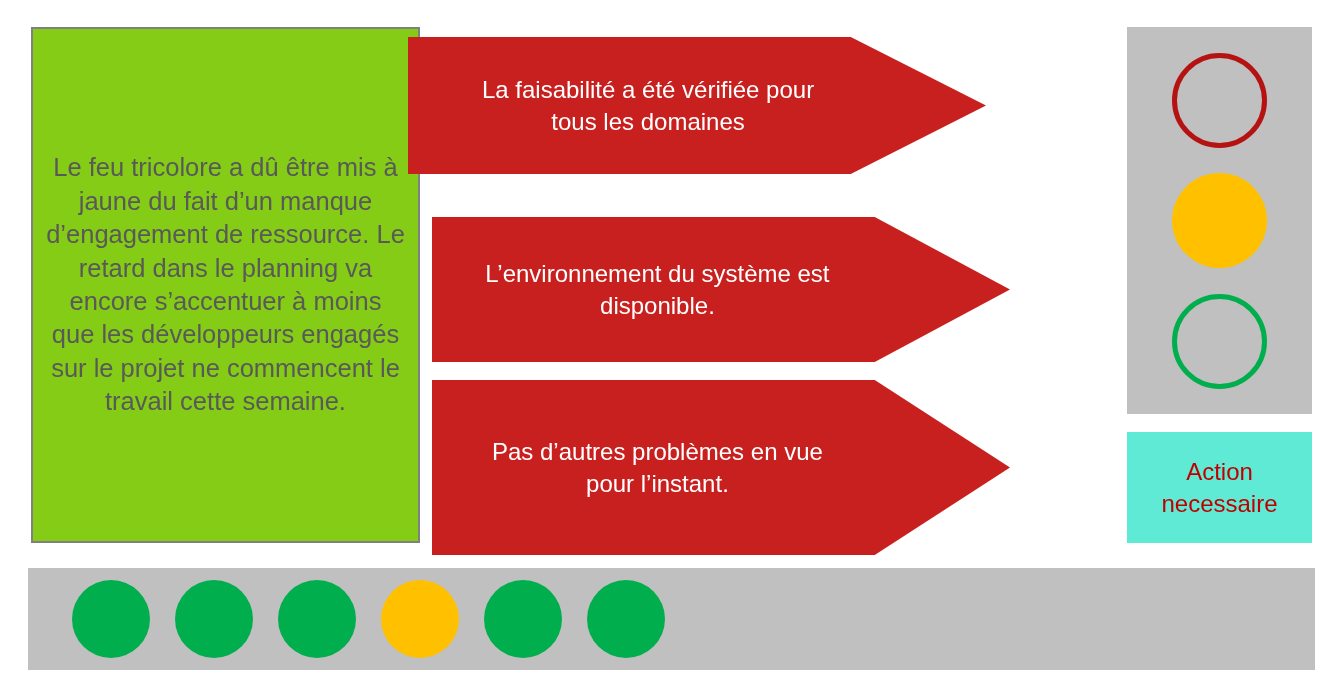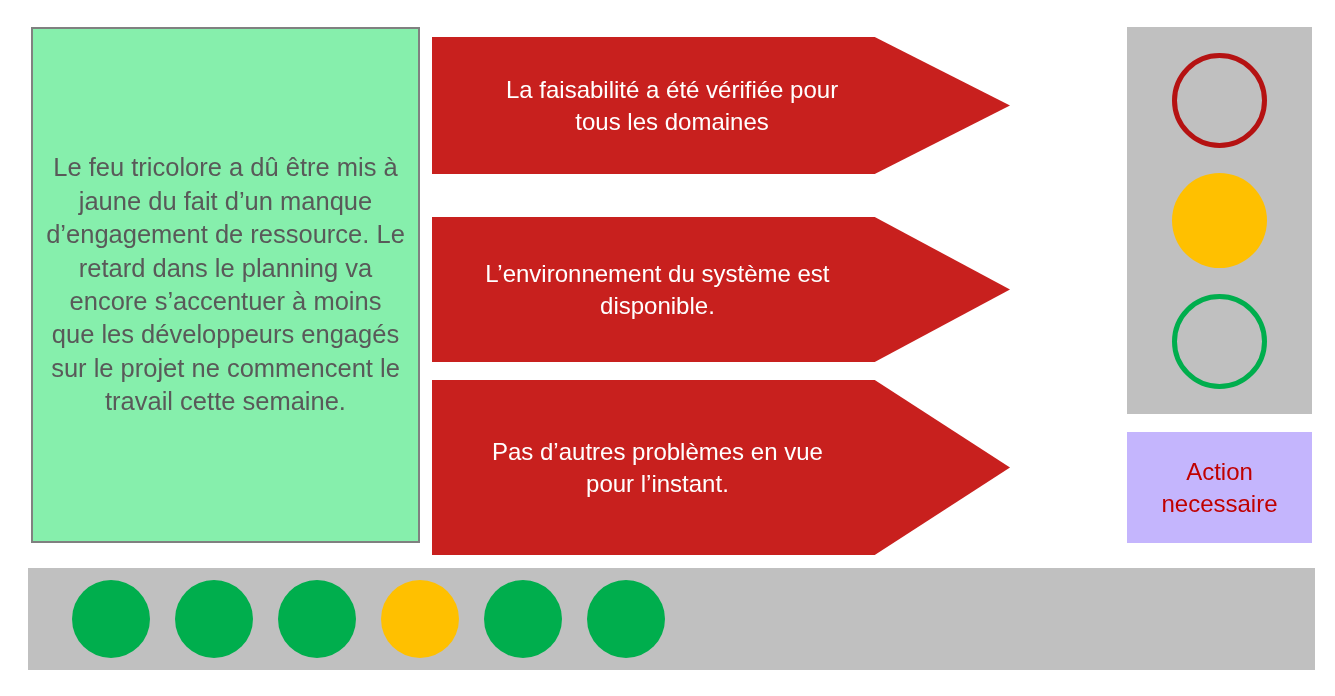--- a/index.html
+++ b/index.html
@@ -16,21 +16,21 @@
   }
 
   
   #commentary-box {
     position: absolute;
     left: 31px;
     top: 27px;
     width: 389px;
     height: 516px;
     border: 2px solid #808080;
-    background: #86efac;
+    background: #84cc16;
     box-sizing: border-box;
     display: flex;
     align-items: center;
     justify-content: center;
   }
   #commentary-text {
     font-size: 25.5px;
     line-height: 1.31;
     color: #595959;
     text-align: center;
@@ -58,21 +58,21 @@
     clip-path: polygon(0 0, 76.6% 0, 100% 50%, 76.6% 100%, 0 100%);
   }
   .arrow-banner .arrow-label {
     position: relative;
     z-index: 2;
     width: 66%;
     margin-right: 22%;
     padding: 0 4px;
   }
 
-  #arrow-1 { left: 432px; top: 37px;  width: 578px; height: 137px; padding-left: 24px; }
+  #arrow-1 { left: 408px; top: 37px;  width: 578px; height: 137px; padding-left: 24px; }
   #arrow-2 { left: 432px; top: 210px; width: 578px; height: 145px; margin-top: 7px; }
   #arrow-3 { left: 432px; top: 380px; width: 578px; height: 175px; }
 
   
   #traffic-light-panel {
     position: absolute;
     left: 1127px;
     top: 27px;
     width: 185px;
     height: 387px;
@@ -92,21 +92,21 @@
   .light.on-amber  { background: #FFC000; border: none; }
   .light.off-green { border: 5px solid #00AE4D; background: transparent; }
 
   
   #action-box {
     position: absolute;
     left: 1127px;
     top: 432px;
     width: 185px;
     height: 111px;
-    background: #c4b5fd;
+    background: #5eead4;
     display: flex;
     align-items: center;
     justify-content: center;
   }
   #action-text {
     color: #C00000;
     font-size: 24px;
     line-height: 1.3;
     text-align: center;
     white-space: pre-wrap;

